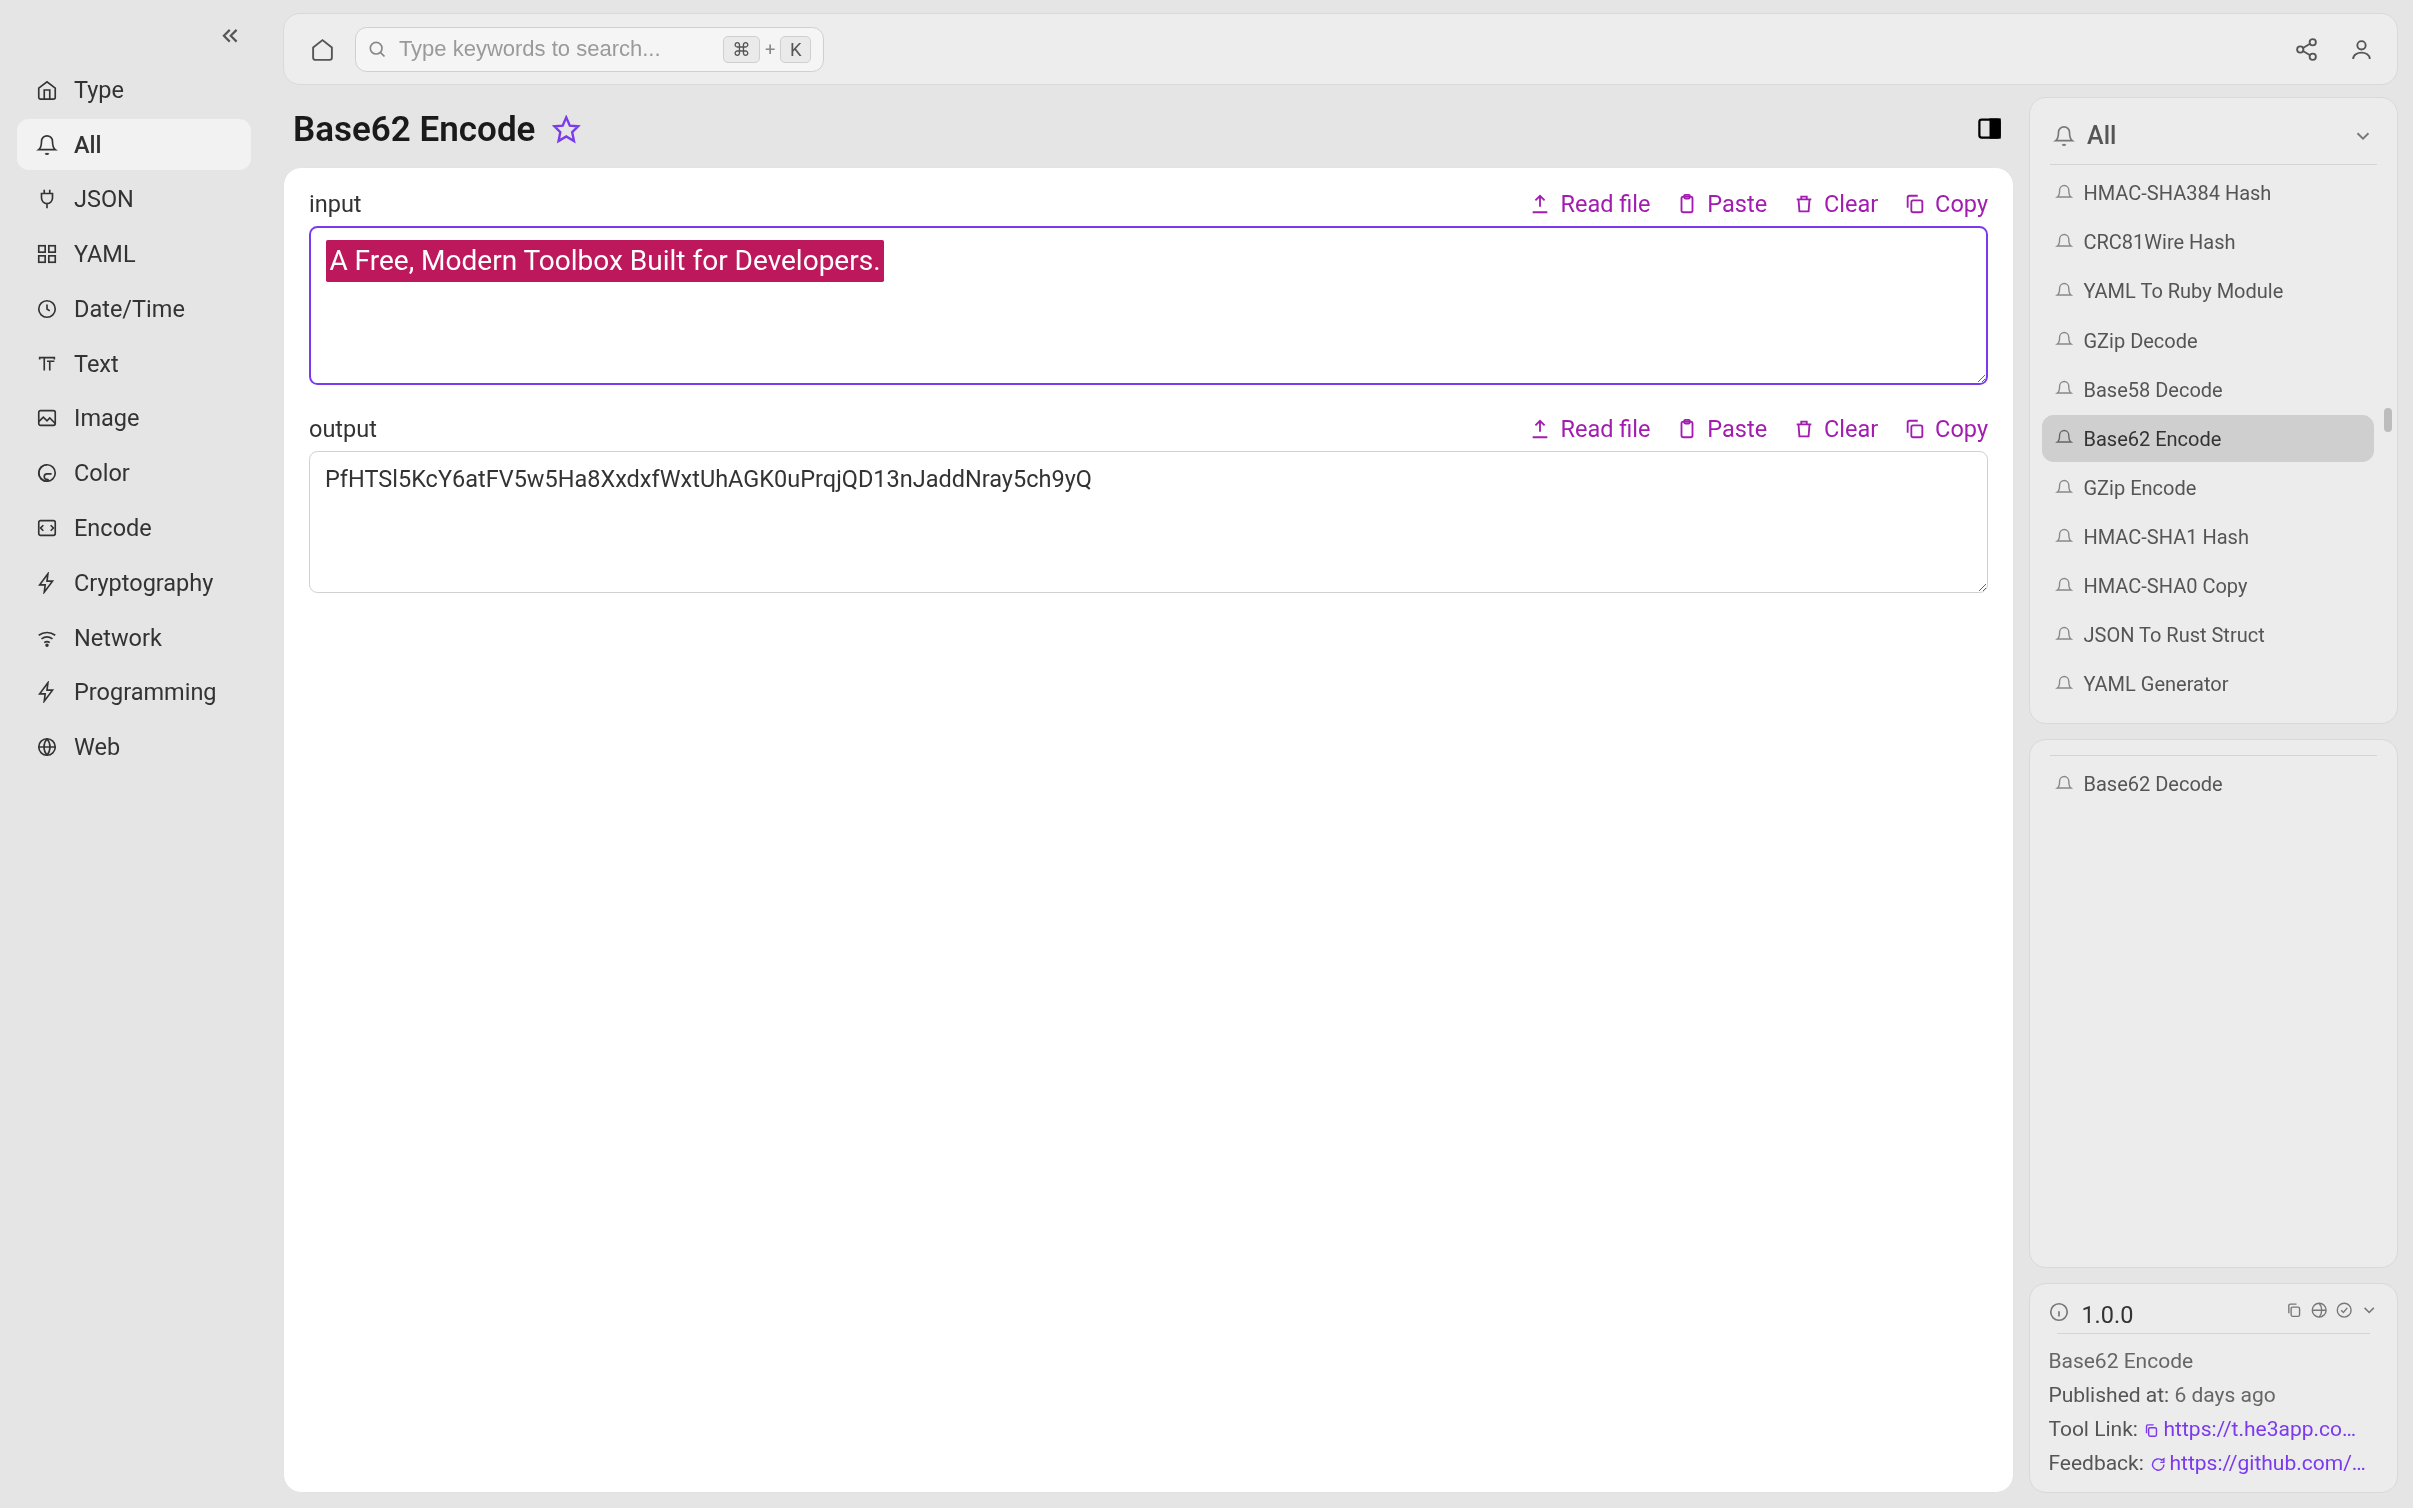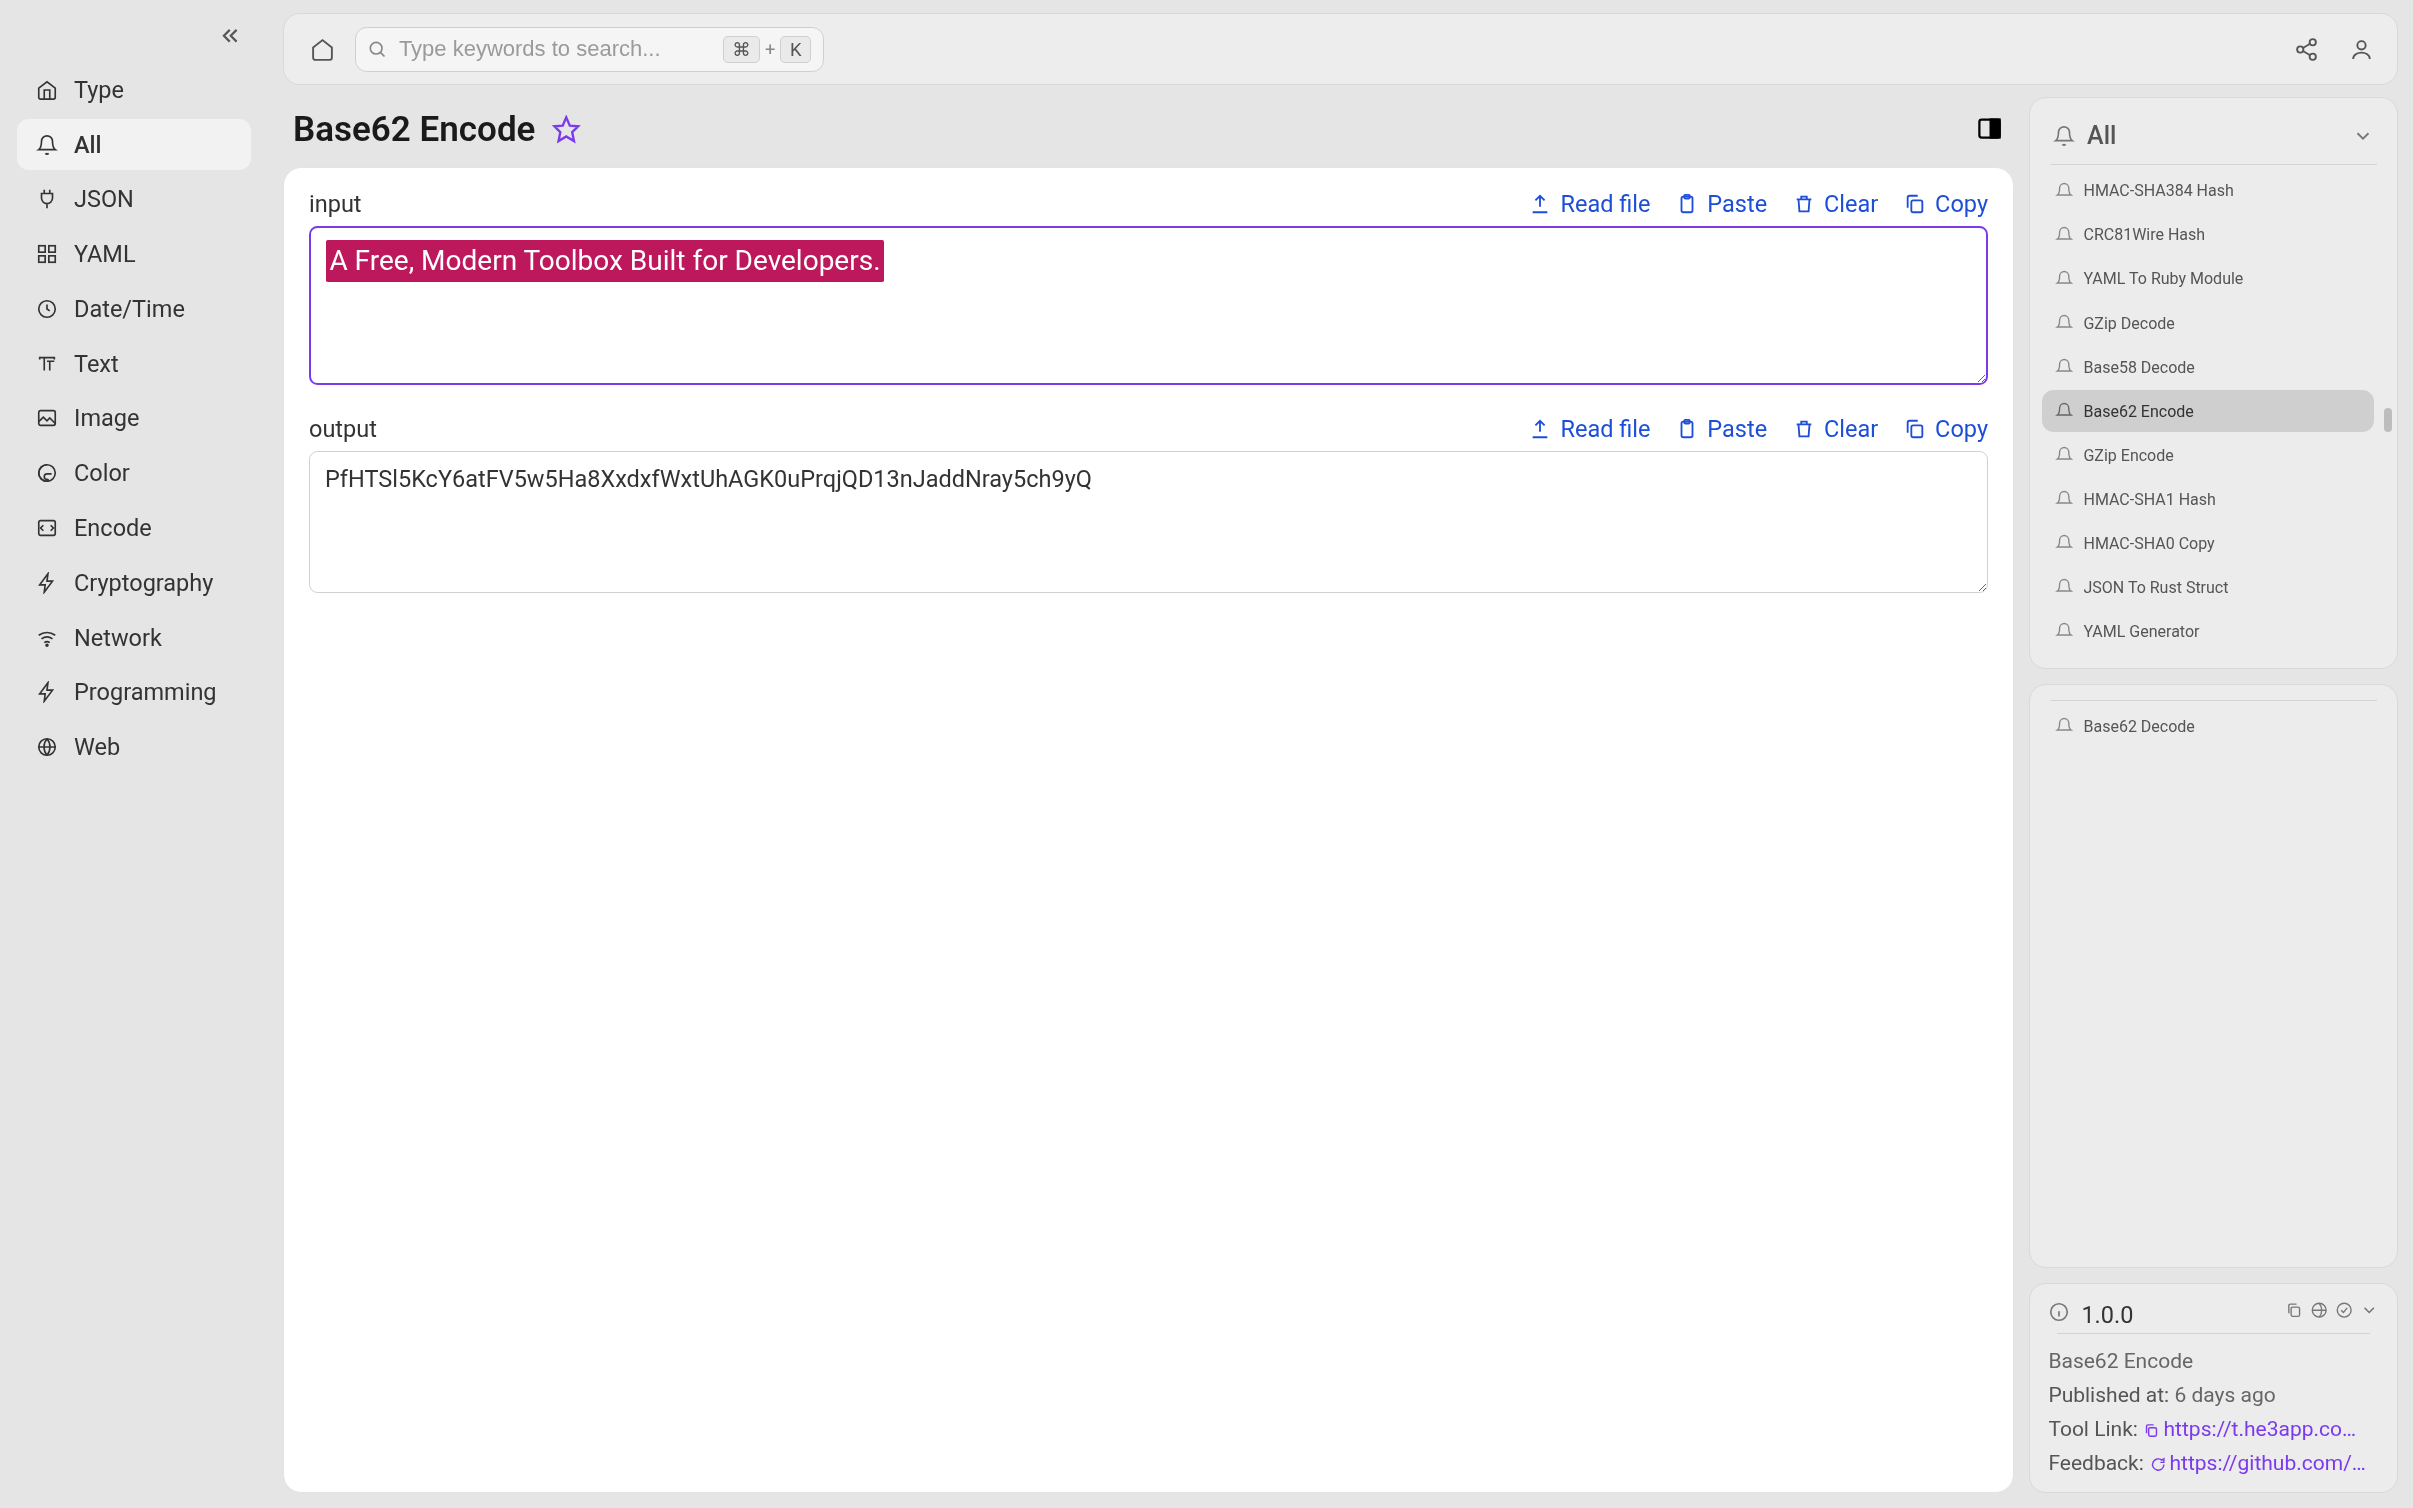--- a/index.html
+++ b/index.html
@@ -125,21 +125,21 @@
       align-items: center;
       justify-content: space-between;
       margin-bottom: 8.4px;
     }
     .field-label { font-size: 23.5px; color: #333; }
     .field-actions { display:flex; gap: 25px; }
     .field-action {
       display: flex;
       align-items: center;
       gap: 8.4px;
-      color: #1d4ed8;
+      color: #a21caf;
       font-size: 23.5px;
       cursor: pointer;
     }
     .field-action .aicon { width:23.5px; height:23.5px; display:flex; align-items:center; justify-content:center; }
 
     .ta {
       width: 100%;
       border-radius: 8.4px;
       padding: 11.7px 15px;
       font-size: 23.5px;
@@ -195,21 +195,21 @@
       padding: 8.4px 11.7px 13.4px 11.7px;
       color:#555;
     }
     .panel-title { font-size: 25px; font-weight: 500; color:#555; flex:1; }
     .panel-list { display:flex; flex-direction:column; gap:1.7px; padding-right: 11.7px; }
     .panel-item {
       display:flex; align-items:center; gap:10px;
       padding: 11.7px 13.4px;
       border-radius: 11.7px;
       color:#555;
-      font-size: 16px;
+      font-size: 20px;
       cursor:pointer;
     }
     .panel-item.active { background:#cfcfcf; color:#333; }
     .panel-divider { height:0.8px; background:#d4d4d4; margin: 0 8.4px 5px 8.4px; }
 
     .panel.all { flex: 0 0 auto; }
     .panel.all .scroll-thumb {
       position:absolute; right:5px; top:310px;
       width:8.4px; height:23.5px; background:#bdbdbd; border-radius:4.2px;
     }

